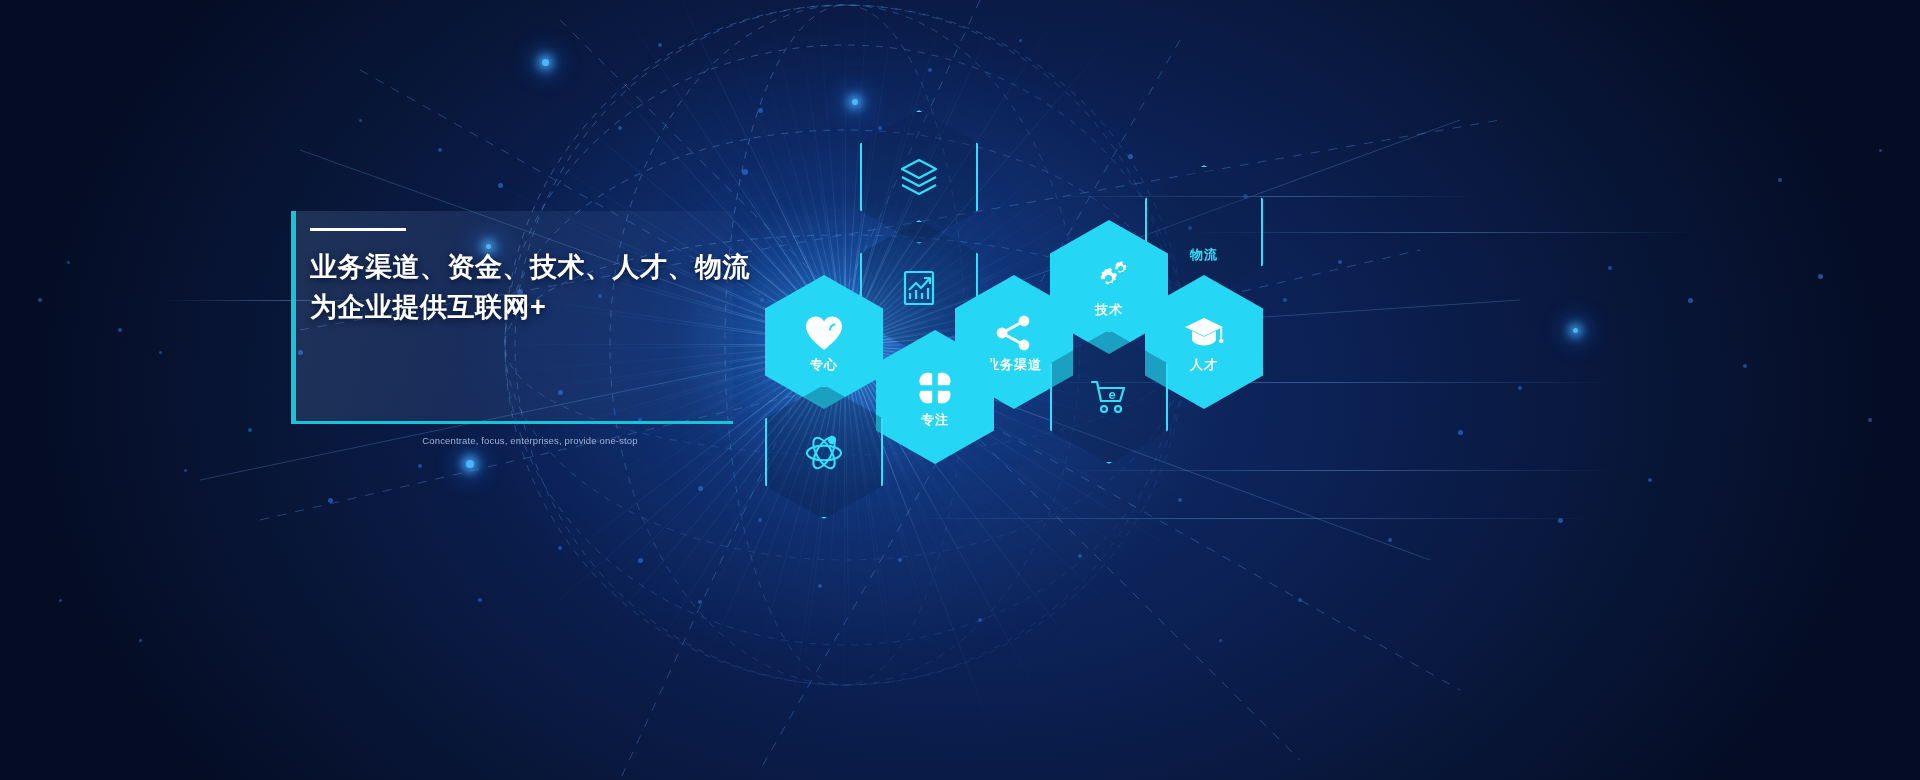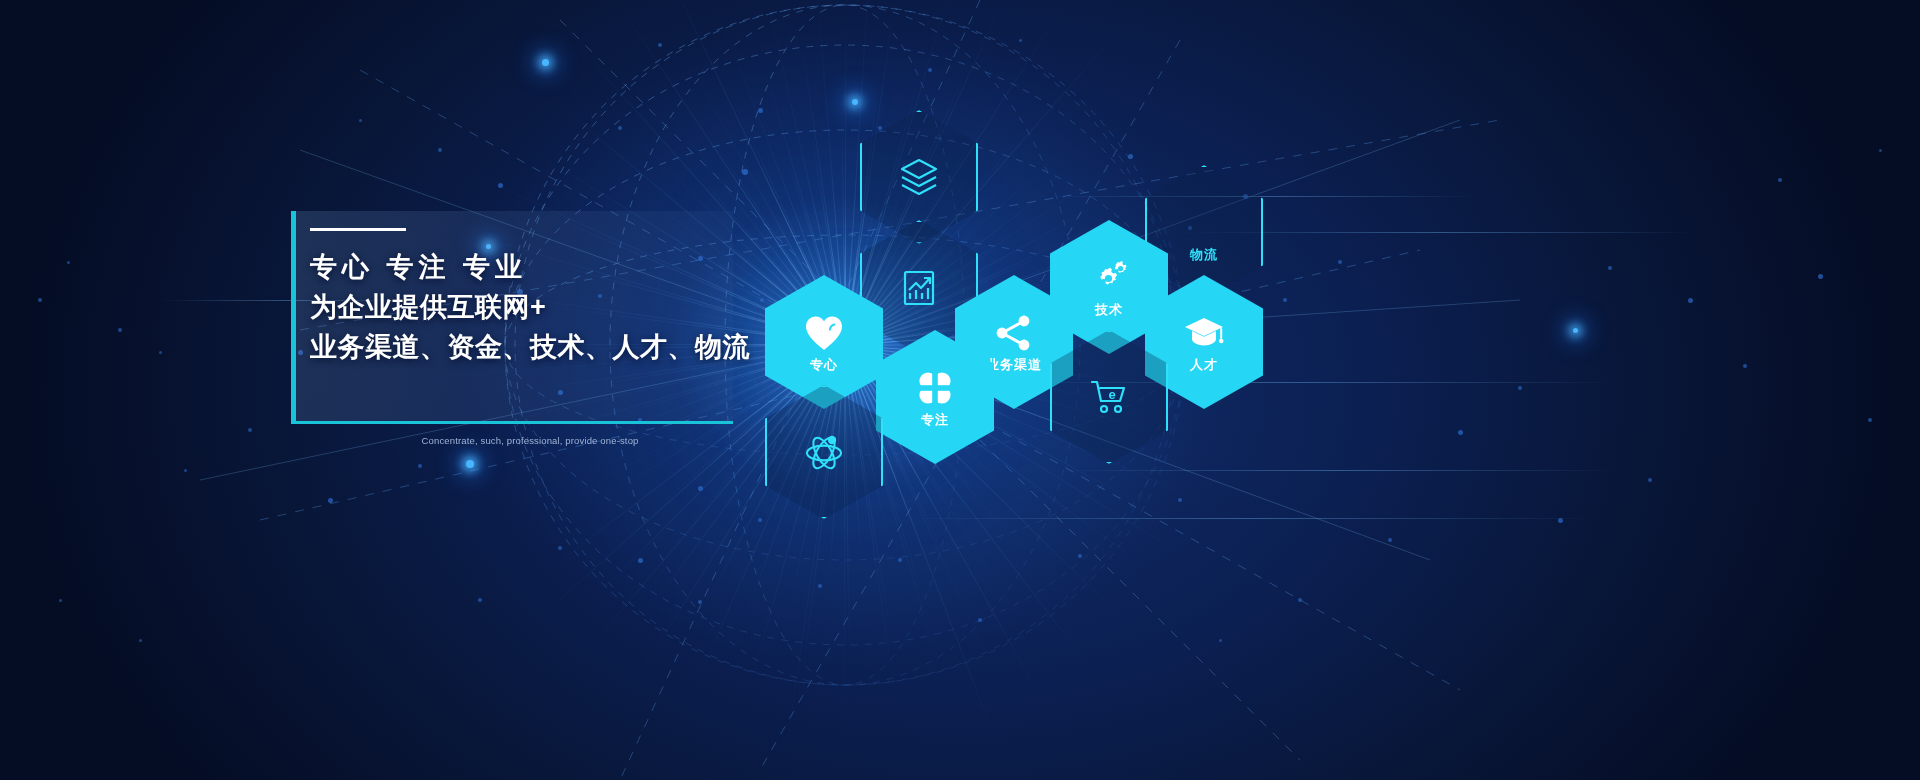--- a/index.html
+++ b/index.html
@@ -331,27 +331,26 @@
       <i class="dot" style="left: 1218.5px; top: 638.5px; width: 3px; height: 3px; opacity: 0.5375;"></i>
       <i class="dot glow" style="left: 992.5px; top: 327.5px; width: 5px; height: 5px; opacity: 1;"></i>
       <i class="dot" style="left: 1158px; top: 328px; width: 4px; height: 4px; opacity: 0.6;"></i>
     </div>
 
   <div class="copy-panel"></div>
   <div class="copy-underline"></div>
 
   <div class="copy">
     <div class="rule"></div>
-    <p class="headline l1">专心  专注  专业</p>
+    <p class="headline">业务渠道、资金、技术、人才、物流</p>
     <p class="headline">为企业提供互联网+</p>
-    <p class="headline">业务渠道、资金、技术、人才、物流</p>
   </div>
 
   <div class="subcopy">
-    <div>Concentrate, such, professional, provide one-stop</div>
+    <div>Concentrate, focus, enterprises, provide one-stop</div>
   </div>
 
   <div class="hexwrap" id="hexwrap">
       <div class="hex outline" style="left: 120px; top: 0px;">
         <div class="inner"></div>
         <div class="hexbody">
           <svg class="ico" viewBox="0 0 40 40">
             <polygon points="20,3 37,12 20,21 3,12" stroke-width="2.2" stroke-linejoin="round"></polygon>
             <polyline points="3,20 20,29 37,20" stroke-width="2.2" stroke-linejoin="round" fill="none"></polyline>
             <polyline points="3,28 20,37 37,28" stroke-width="2.2" stroke-linejoin="round" fill="none"></polyline>

